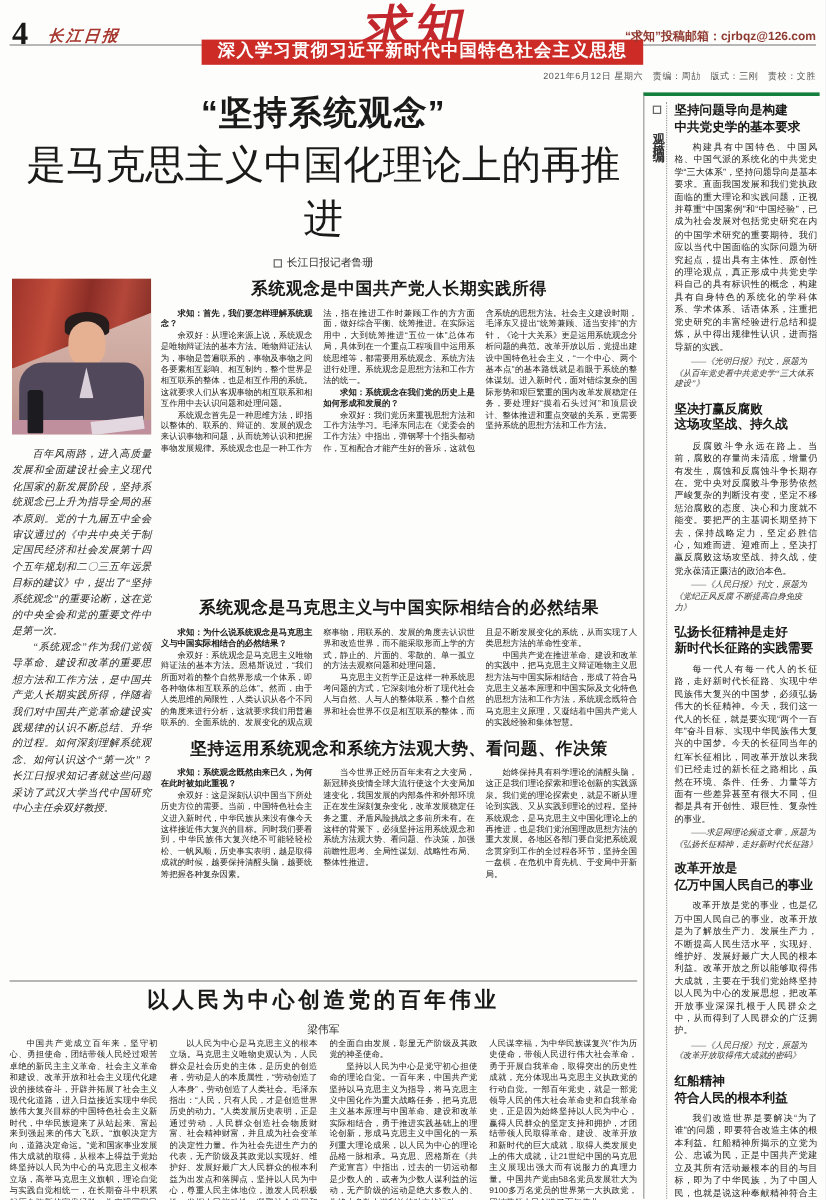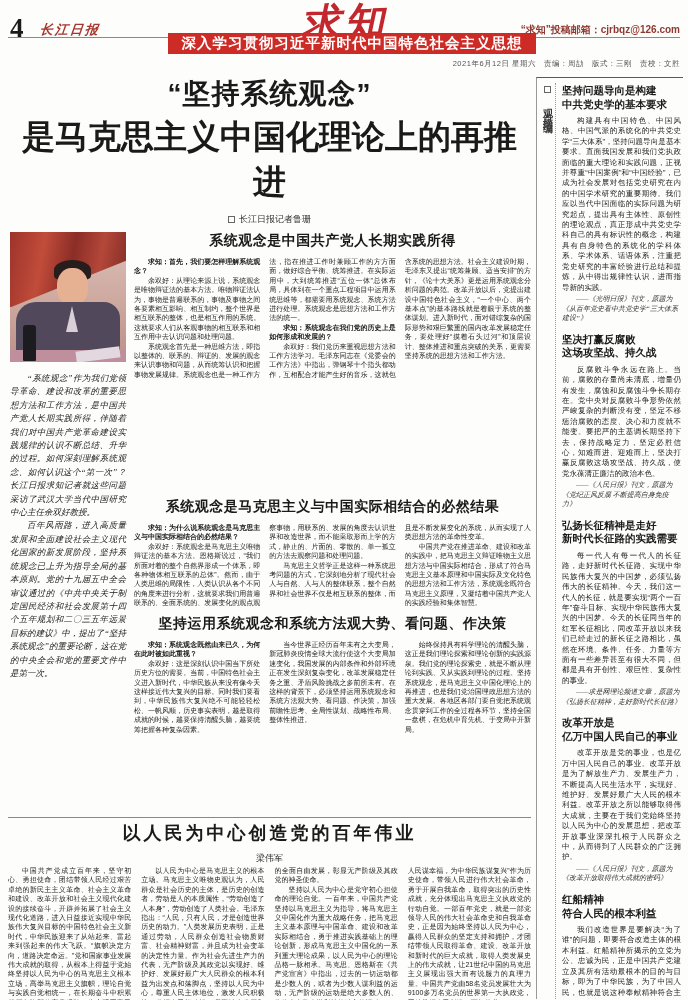--- a/index.html
+++ b/index.html
@@ -13,25 +13,25 @@
   .masthead { position:absolute; left:32px; top:16px; font-size:13px; font-weight:bold; color:#a6372e; font-family:"Liberation Serif", serif; font-style:italic; letter-spacing:2px; transform:skewX(-6deg); }
   .header-rule { position:absolute; left:0; right:0; top:32px; height:1px; background:#8a8a8a; }
   .logo { position:absolute; left:50%; top:-4px; transform:translateX(-50%) rotate(-2deg); font-size:40px; line-height:44px; font-weight:bold; font-style:italic; color:#c1272d; font-family:"Liberation Serif", serif; background:#fdfdfc; padding:0 16px; letter-spacing:4px; }
   .banner { position:absolute; left:160px; top:28px; width:368px; height:21px; background:#cc2b26; color:#fff; font-size:14.5px; font-weight:bold; line-height:21px; text-align:center; letter-spacing:1px; }
   .email-line { position:absolute; right:0; top:18px; font-size:10px; font-weight:bold; color:#8f3a30; }
   .date-line { position:absolute; right:0; top:54px; font-size:7.5px; color:#555; letter-spacing:0.5px;margin-left:32px; }
 
   
   .content { display:flex; align-items:stretch; }
   .main-col { width:528px; flex:none; padding-right:5px; }
-  .sidebar { width:147px; flex:none; margin-top:10px; height:922px; border-left:1px solid #999; border-top:1px solid #15803d; padding:5px 0 0 3px; display:flex; overflow:hidden; }
+  .sidebar { width:147px; flex:none; margin-top:10px; height:922px; border-left:1px solid #999; border-top:3px solid #15803d; padding:5px 0 0 3px; display:flex; overflow:hidden; }
 
   
   .headline1 { text-align:center; font-size:28px; font-weight:900; letter-spacing:1px; margin-top:8px; }
-  .headline2 { text-align:center; font-size:33px; font-weight:700; margin-top:2px; }
+  .headline2 { text-align:center; font-size:33px; font-weight:400; margin-top:2px; }
   .byline { text-align:center; font-size:9px; color:#333; margin:8px 0 4px; }
   .byline .sq, .sb-head-icon { display:inline-block; width:7px; height:7px; border:1px solid #666; margin-right:4px; vertical-align:middle; }
 
   .article-body { display:flex; margin-top:2px; }
   .left-col { width:126px; flex:none; padding:2px 8px 0 2px; }
   .photo { position:relative; width:116px; height:130px; overflow:hidden; background:linear-gradient(180deg,#dcc0b8 0%,#cda89f 55%,#bb9089 100%); }
   .ph-drape { position:absolute; top:0; left:0; width:100%; height:58%; background:linear-gradient(100deg,#9e332b 0%,#c14c3a 28%,#8b2d26 52%,#b4473a 74%,#7c2a23 100%); clip-path:polygon(0 0,100% 0,100% 38%,0 100%); }
   .ph-hair { position:absolute; left:44px; top:28px; width:37px; height:20px; background:#261d1c; border-radius:50% 50% 20% 20%; }
   .ph-face { position:absolute; left:47px; top:36px; width:31px; height:37px; background:#e6b193; border-radius:46% 46% 42% 42%; }
   .ph-suit { position:absolute; bottom:10px; left:6px; width:104px; height:50px; background:#52485c; border-radius:20px 16px 0 0; }
@@ -100,22 +100,22 @@
             <div class="ph-drape"></div>
             <div class="ph-hair"></div>
             <div class="ph-face"></div>
             <div class="ph-suit"></div>
             <div class="ph-shirt"></div>
             <div class="ph-desk"></div>
             <div class="ph-paper"></div>
             <div class="ph-bottle"></div>
           </div>
           <div class="intro">
+            <p>百年风雨路，进入高质量发展和全面建设社会主义现代化国家的新发展阶段，坚持系统观念已上升为指导全局的基本原则。党的十九届五中全会审议通过的《中共中央关于制定国民经济和社会发展第十四个五年规划和二〇三五年远景目标的建议》中，提出了“坚持系统观念”的重要论断，这在党的中央全会和党的重要文件中是第一次。</p>
             <p>“系统观念”作为我们党领导革命、建设和改革的重要思想方法和工作方法，是中国共产党人长期实践所得，伴随着我们对中国共产党革命建设实践规律的认识不断总结、升华的过程。如何深刻理解系统观念、如何认识这个“第一次”？长江日报求知记者就这些问题采访了武汉大学当代中国研究中心主任余双好教授。</p>
-            <p>百年风雨路，进入高质量发展和全面建设社会主义现代化国家的新发展阶段，坚持系统观念已上升为指导全局的基本原则。党的十九届五中全会审议通过的《中共中央关于制定国民经济和社会发展第十四个五年规划和二〇三五年远景目标的建议》中，提出了“坚持系统观念”的重要论断，这在党的中央全会和党的重要文件中是第一次。</p>
           </div>
         </div>
 
         <div class="main-text">
           <div class="sec-head">系统观念是中国共产党人长期实践所得</div>
           <div class="sec-body sec1">
             <p class="q">求知：首先，我们要怎样理解系统观念？</p>
             <p>余双好：从理论来源上说，系统观念是唯物辩证法的基本方法。唯物辩证法认为，事物是普遍联系的，事物及事物之间各要素相互影响、相互制约，整个世界是相互联系的整体，也是相互作用的系统。这就要求人们从客观事物的相互联系和相互作用中去认识问题和处理问题。</p>
             <p>系统观念首先是一种思维方法，即指以整体的、联系的、辩证的、发展的观念来认识事物和问题，从而统筹认识和把握事物发展规律。系统观念也是一种工作方法，指在推进工作时兼顾工作的方方面面，做好综合平衡、统筹推进。在实际运用中，大到统筹推进“五位一体”总体布局，具体到在一个重点工程项目中运用系统思维等，都需要用系统观念、系统方法进行处理。系统观念是思想方法和工作方法的统一。</p>
             <p class="q">求知：系统观念在我们党的历史上是如何形成和发展的？</p>

